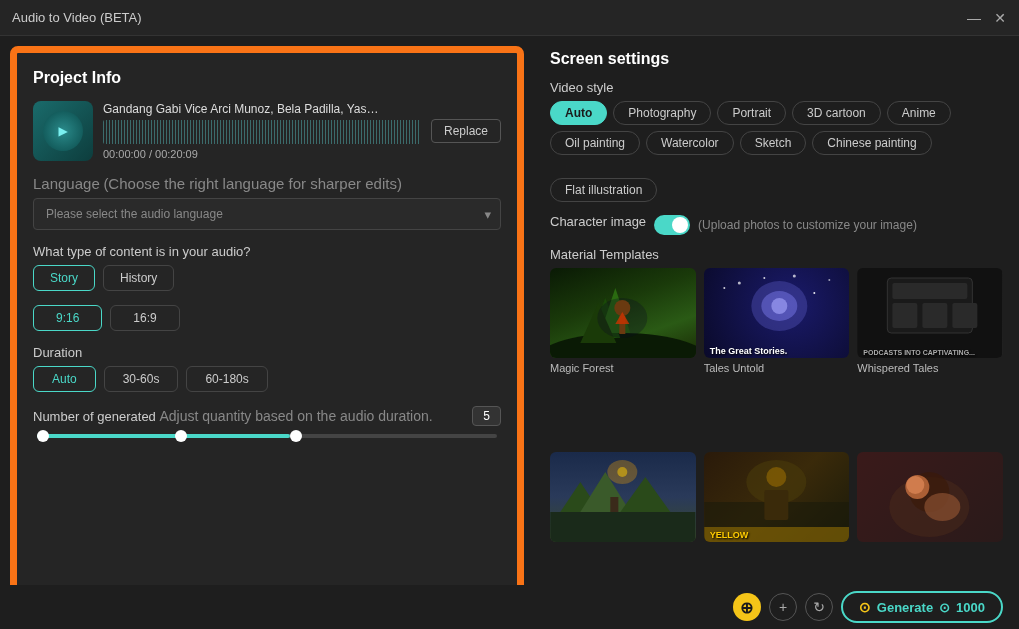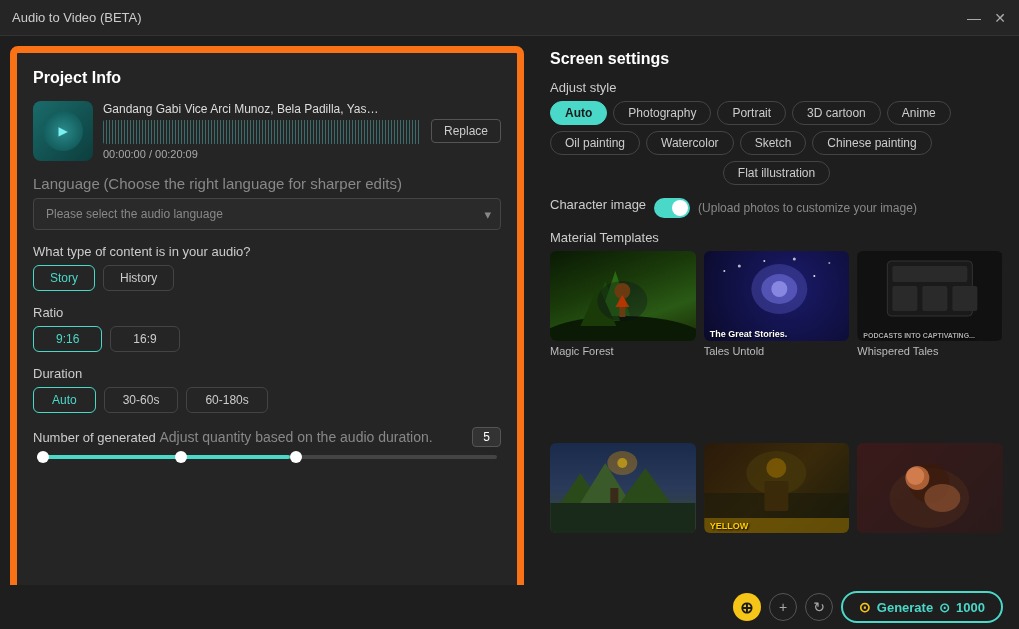--- a/index.html
+++ b/index.html
@@ -393,21 +393,20 @@
 
     <div>
       <div class="field-label">What type of content is in your audio?</div>
       <div class="btn-group">
         <button class="tag-btn active">Story</button>
         <button class="tag-btn">History</button>
       </div>
     </div>
 
     <div>
-      <div class="field-label">Ratio</div>
       <div class="btn-group">
         <button class="ratio-btn active">9:16</button>
         <button class="ratio-btn">16:9</button>
       </div>
     </div>
 
     <div>
       <div class="field-label">Duration</div>
       <div class="btn-group">
         <button class="dur-btn active">Auto</button>
@@ -430,35 +429,35 @@
         <div class="slider-thumb thumb2"></div>
         <div class="slider-thumb thumb3"></div>
       </div>
     </div>
   </div>
 
   <div class="right-panel">
     <div class="screen-title">Screen settings</div>
 
     <div>
-      <div class="subsection-label">Adjust style</div>
+      <div class="subsection-label">Video style</div>
       <div class="style-row">
         <button class="style-btn active">Auto</button>
         <button class="style-btn">Photography</button>
         <button class="style-btn">Portrait</button>
         <button class="style-btn">3D cartoon</button>
         <button class="style-btn">Anime</button>
       </div>
       <div class="style-row" style="margin-top:6px;">
         <button class="style-btn">Oil painting</button>
         <button class="style-btn">Watercolor</button>
         <button class="style-btn">Sketch</button>
         <button class="style-btn">Chinese painting</button>
       </div>
-      <div class="style-row" style="margin-top:6px;justify-content:center;">
+      <div class="style-row" style="margin-top:23px;">
         <button class="style-btn">Flat illustration</button>
       </div>
     </div>
 
     <div class="char-row">
       <span class="subsection-label">Character image</span>
       <div class="toggle-switch">
         <div class="toggle-knob"></div>
       </div>
       <span class="char-desc">(Upload photos to customize your image)</span>

